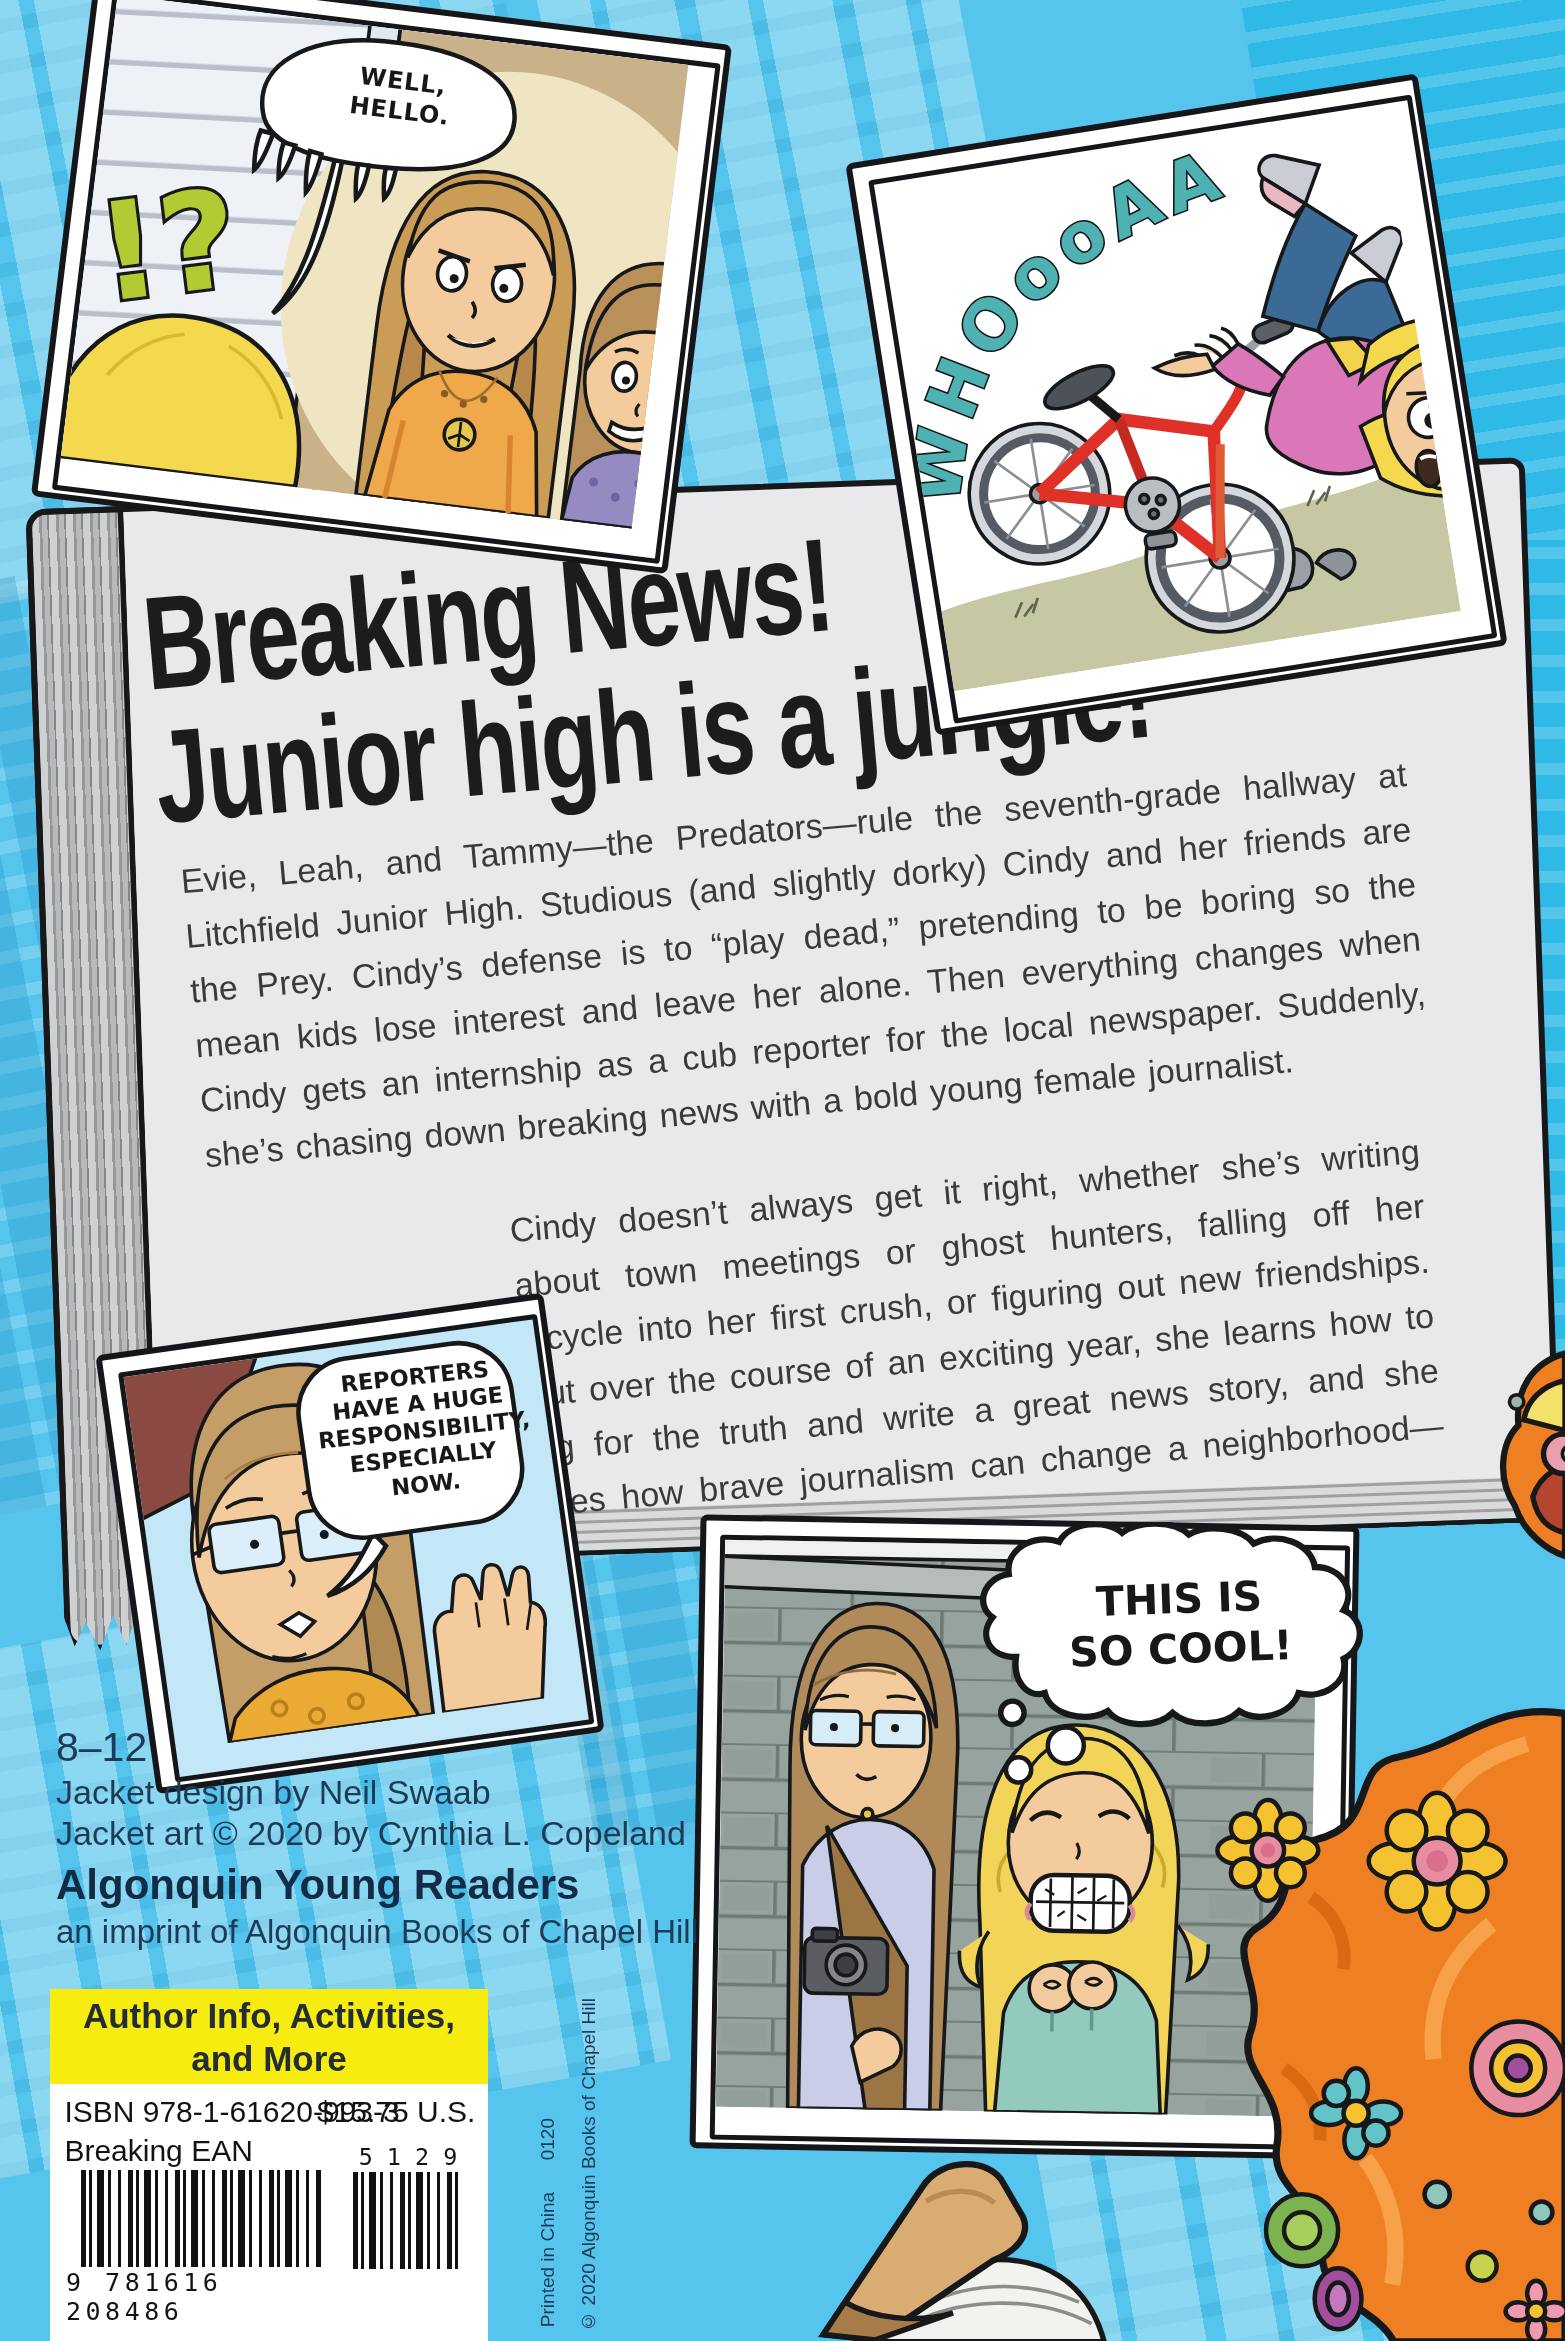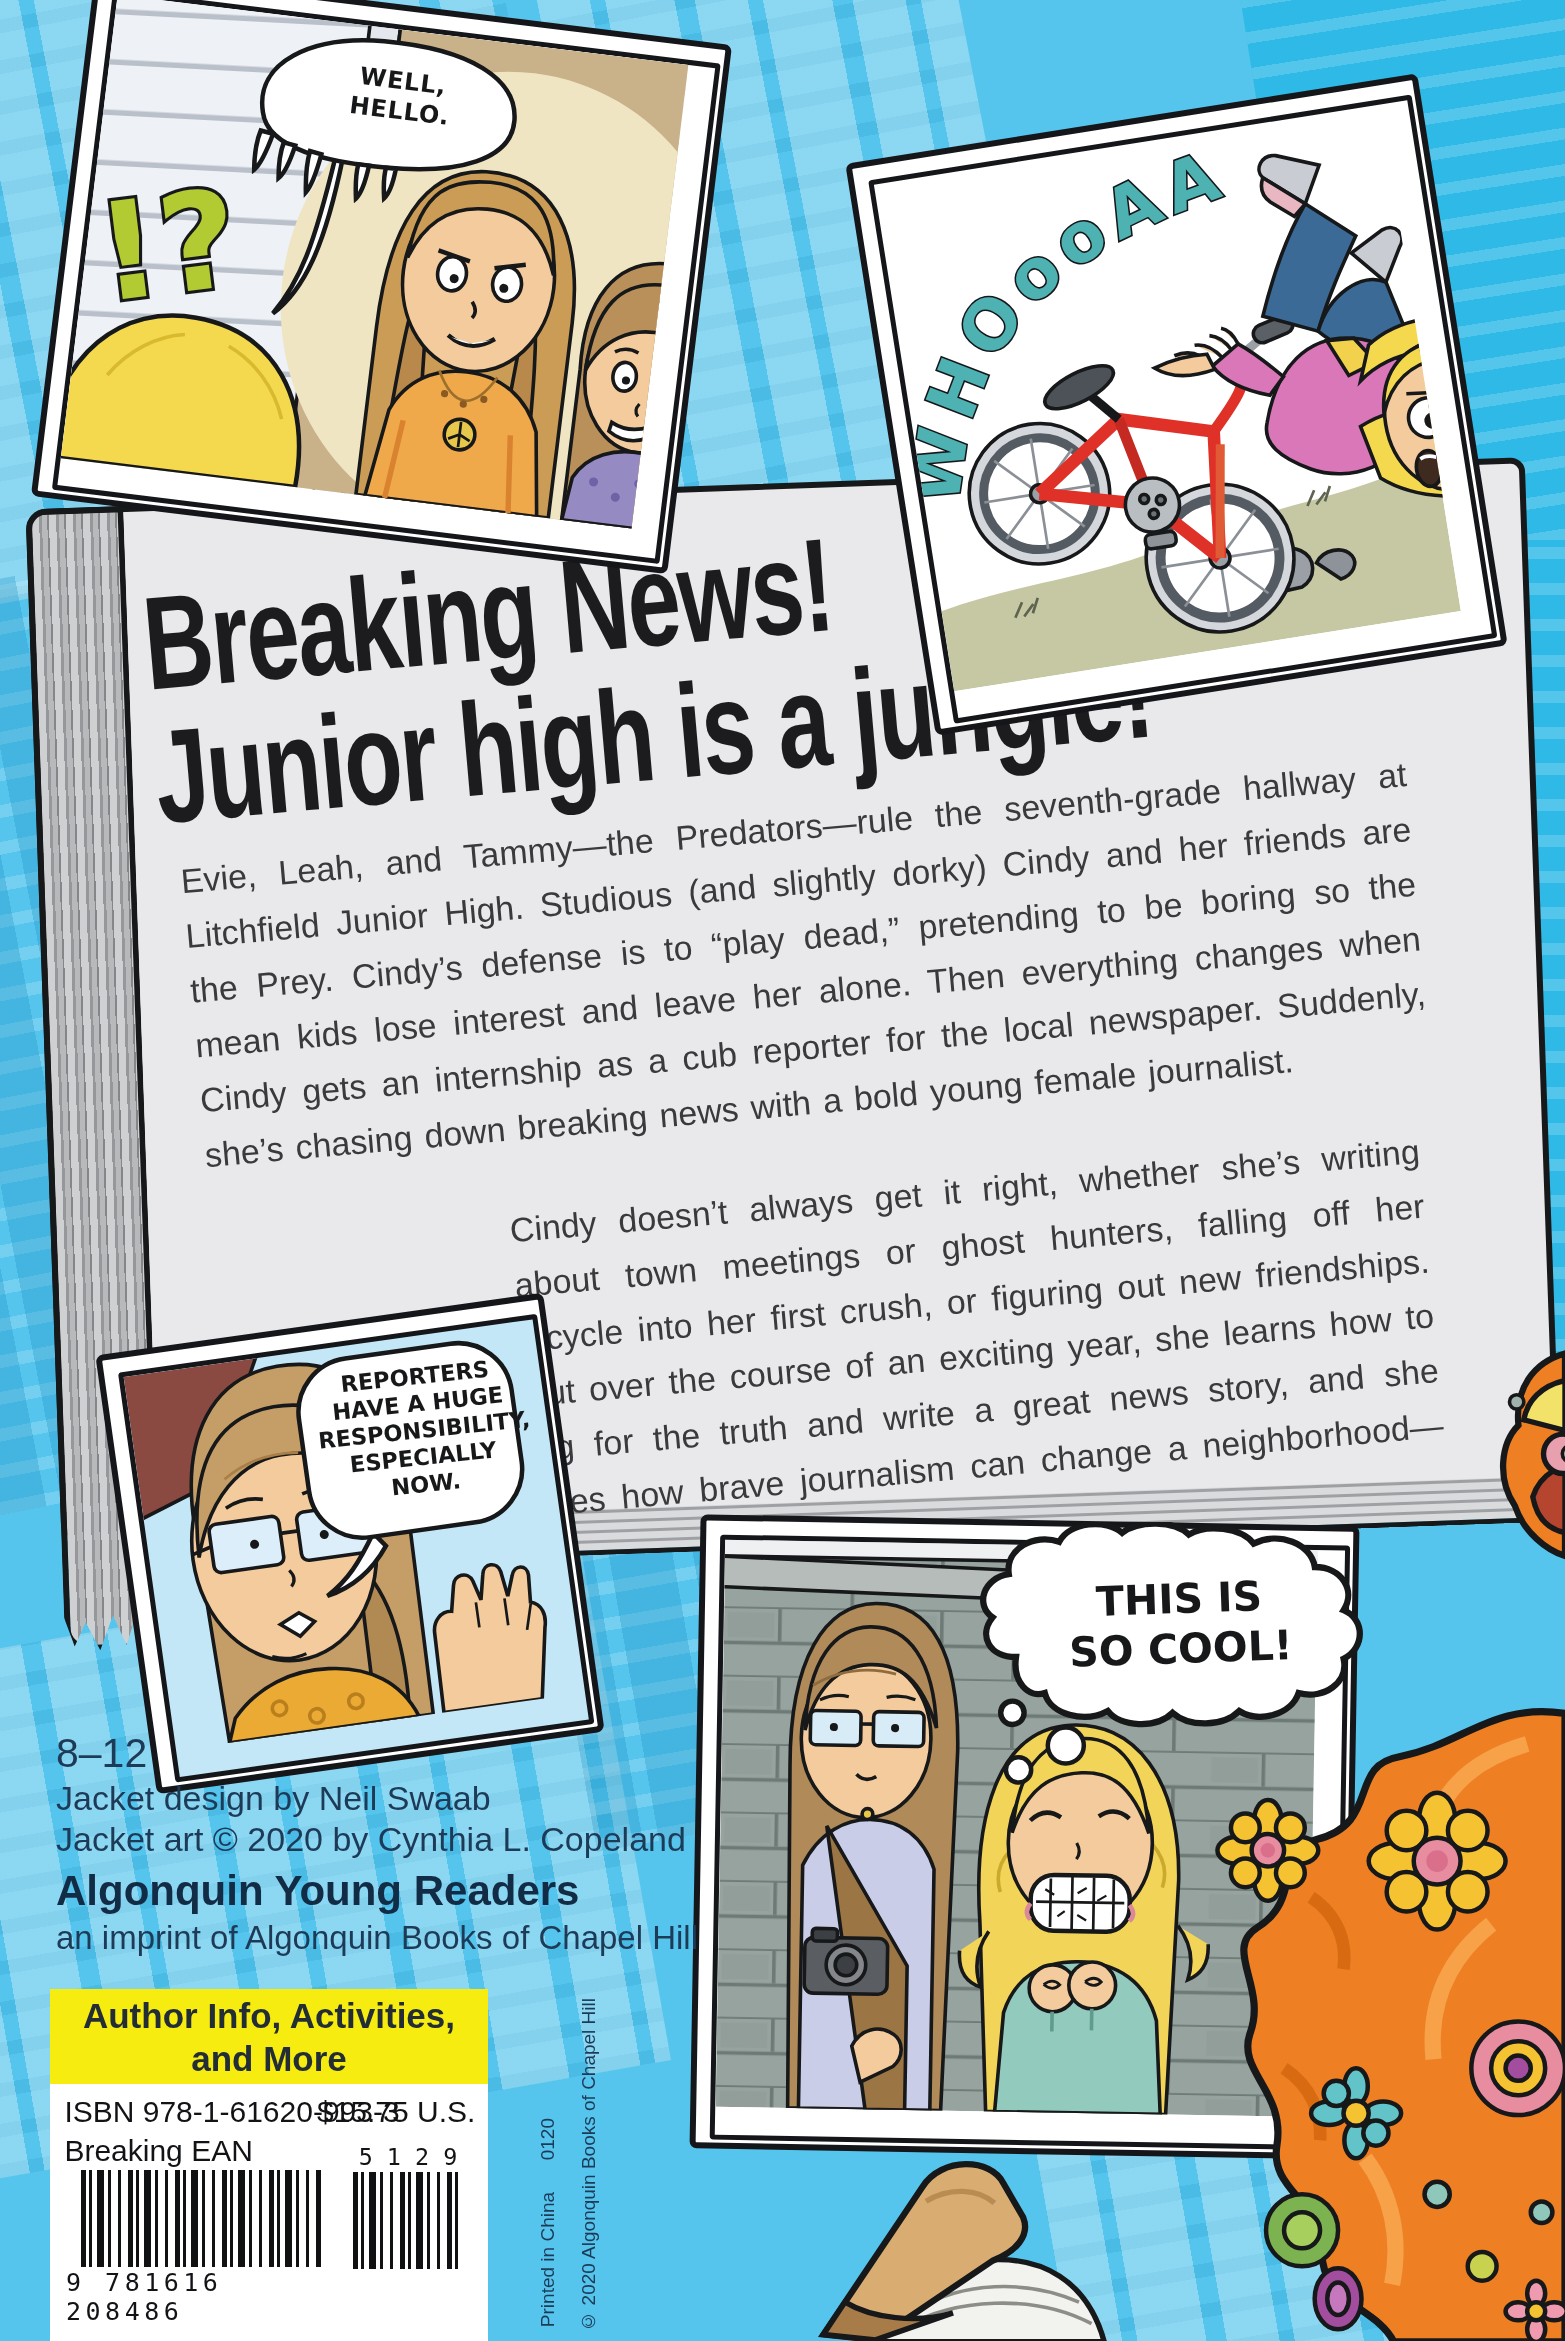--- a/index.html
+++ b/index.html
@@ -50,21 +50,21 @@
   #panel-cool{left:695px;top:1520px;width:620px;height:595px;transform:rotate(1deg);}
   .bubble-text{position:absolute;font-family:"DejaVu Sans",sans-serif;font-weight:bold;
        color:#17181a;text-align:center;white-space:pre-line;z-index:5;}
   #hello-text{left:191px;top:36px;width:207px;font-size:24px;line-height:30px;letter-spacing:0.9px;}
   #reporter-text{left:184px;top:27px;width:205px;font-size:22.5px;line-height:27px;transform:rotate(2deg);}
   
   #thought-cloud{left:953px;top:1522px;width:450px;height:216px;z-index:5;}
   #cool-text{left:83px;top:52px;width:288px;font-size:41px;line-height:50px;transform:rotate(-2deg);}
   
   .navy{color:#1d3a57;}
-  .info{position:absolute;z-index:6;white-space:nowrap;margin-top:6px;}
+  .info{position:absolute;z-index:6;white-space:nowrap;}
   #age{left:56px;top:1724px;font-size:41px;}
   #credit1{left:56px;top:1773px;font-size:34px;}
   #credit2{left:56px;top:1814px;font-size:34px;}
   #imprint-name{left:56px;top:1861px;font-size:42px;font-weight:bold;color:#132c46;}
   #imprint1{left:56px;top:1913px;font-size:33px;}
   #imprint2{left:56px;top:1953px;font-size:33px;}
   #website-box{left:50px;top:1989px;width:438px;height:95px;background:#f6ec0f;z-index:6;
        display:flex;flex-direction:column;justify-content:center;text-align:center;}
   #website-box div{font-size:35px;line-height:43px;color:#232d36;font-weight:600;}
   #isbn-box{left:50px;top:2084px;width:438px;height:273px;background:#fff;z-index:6;}

